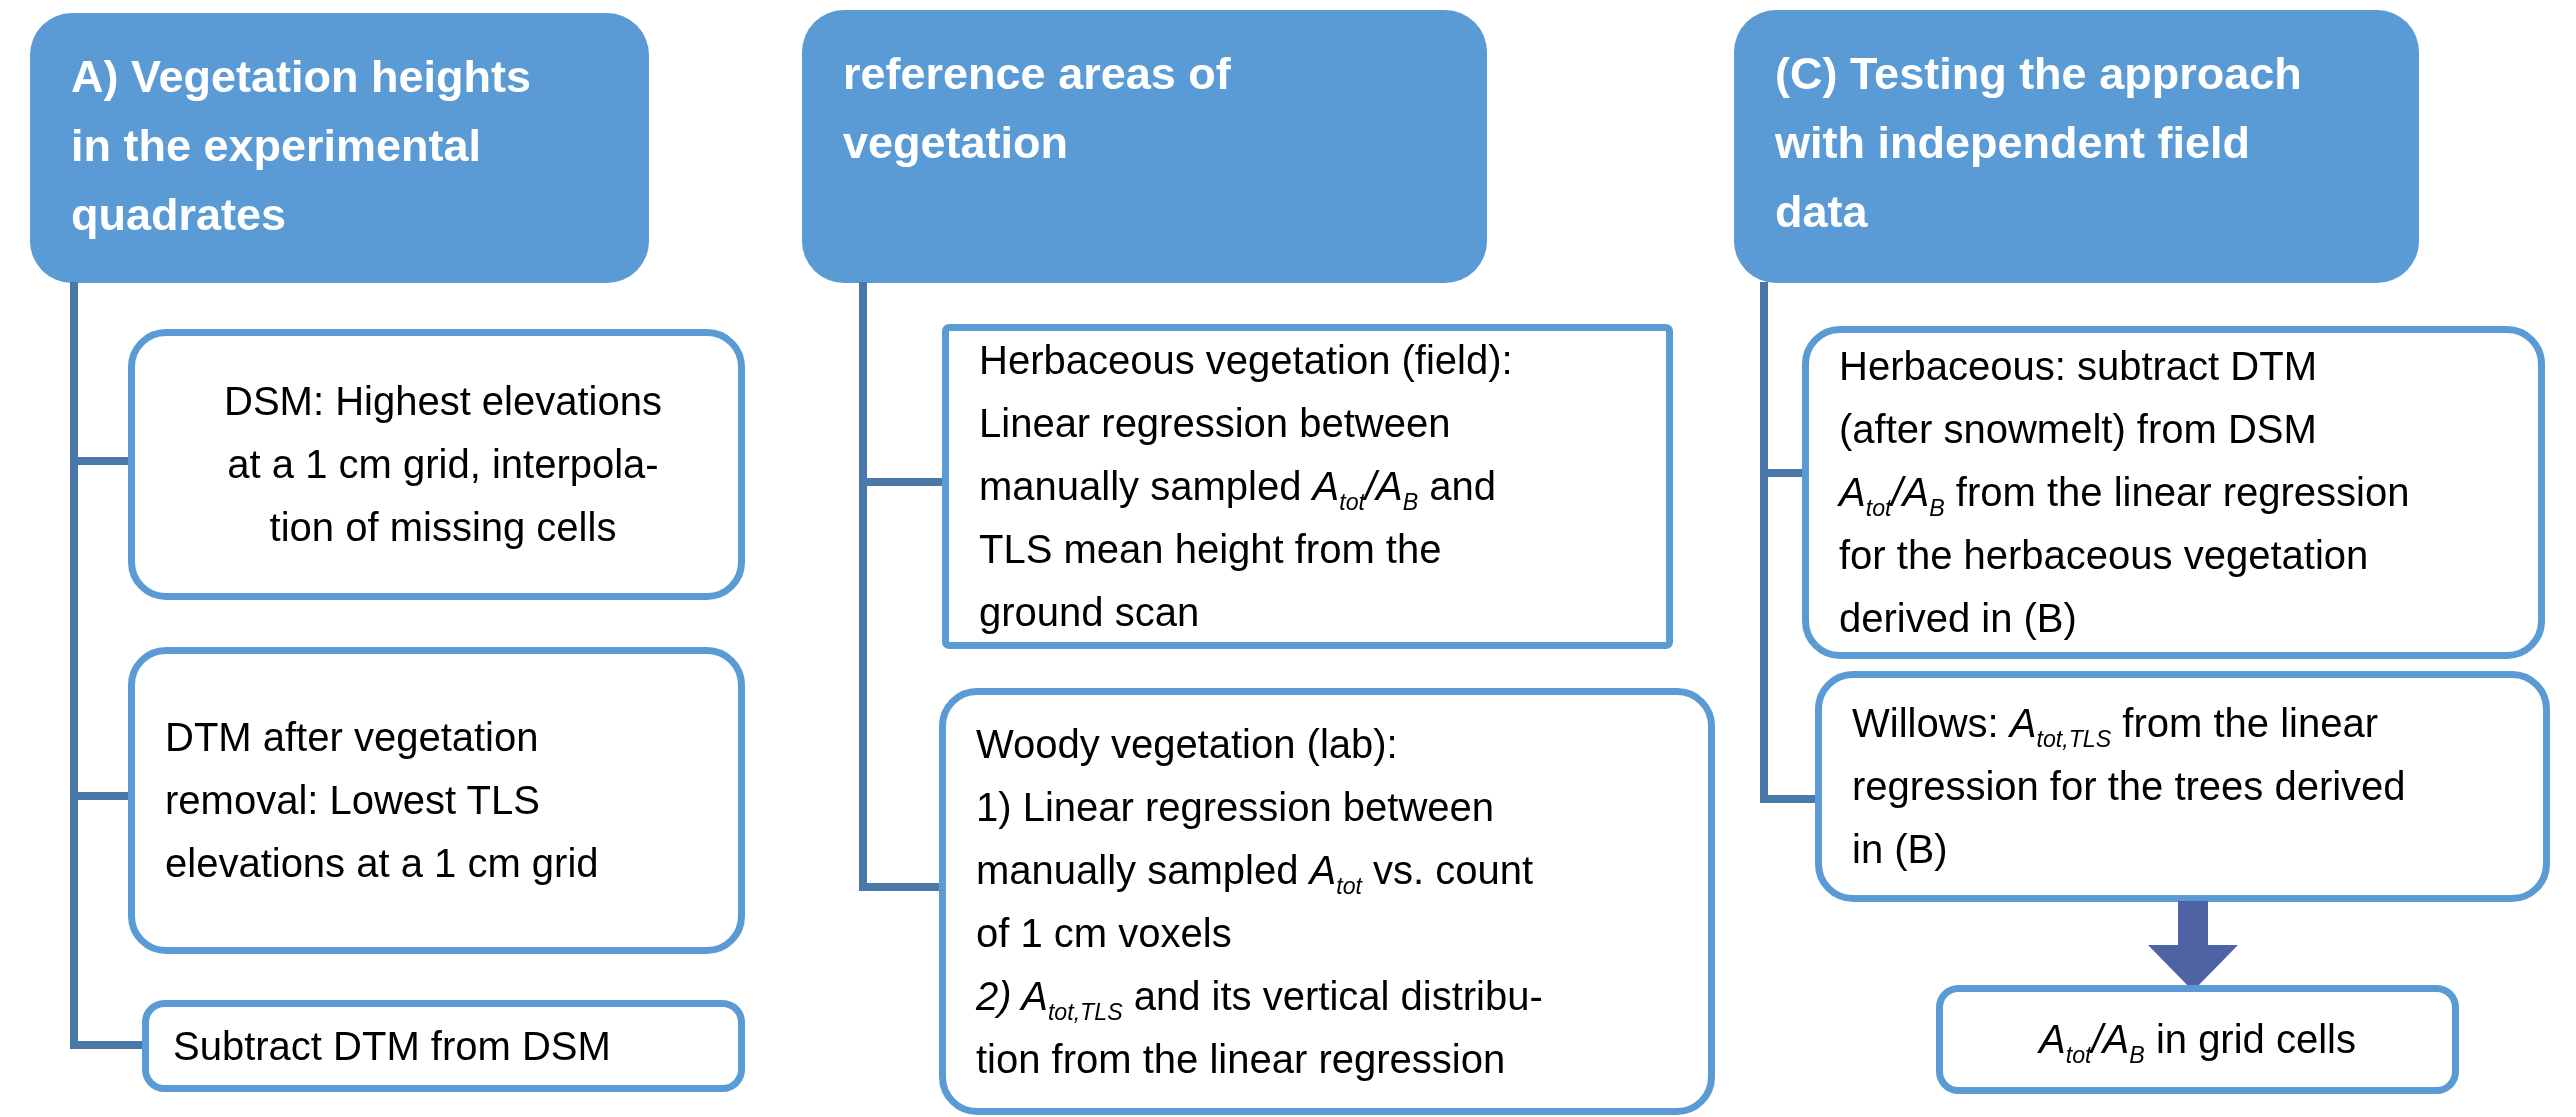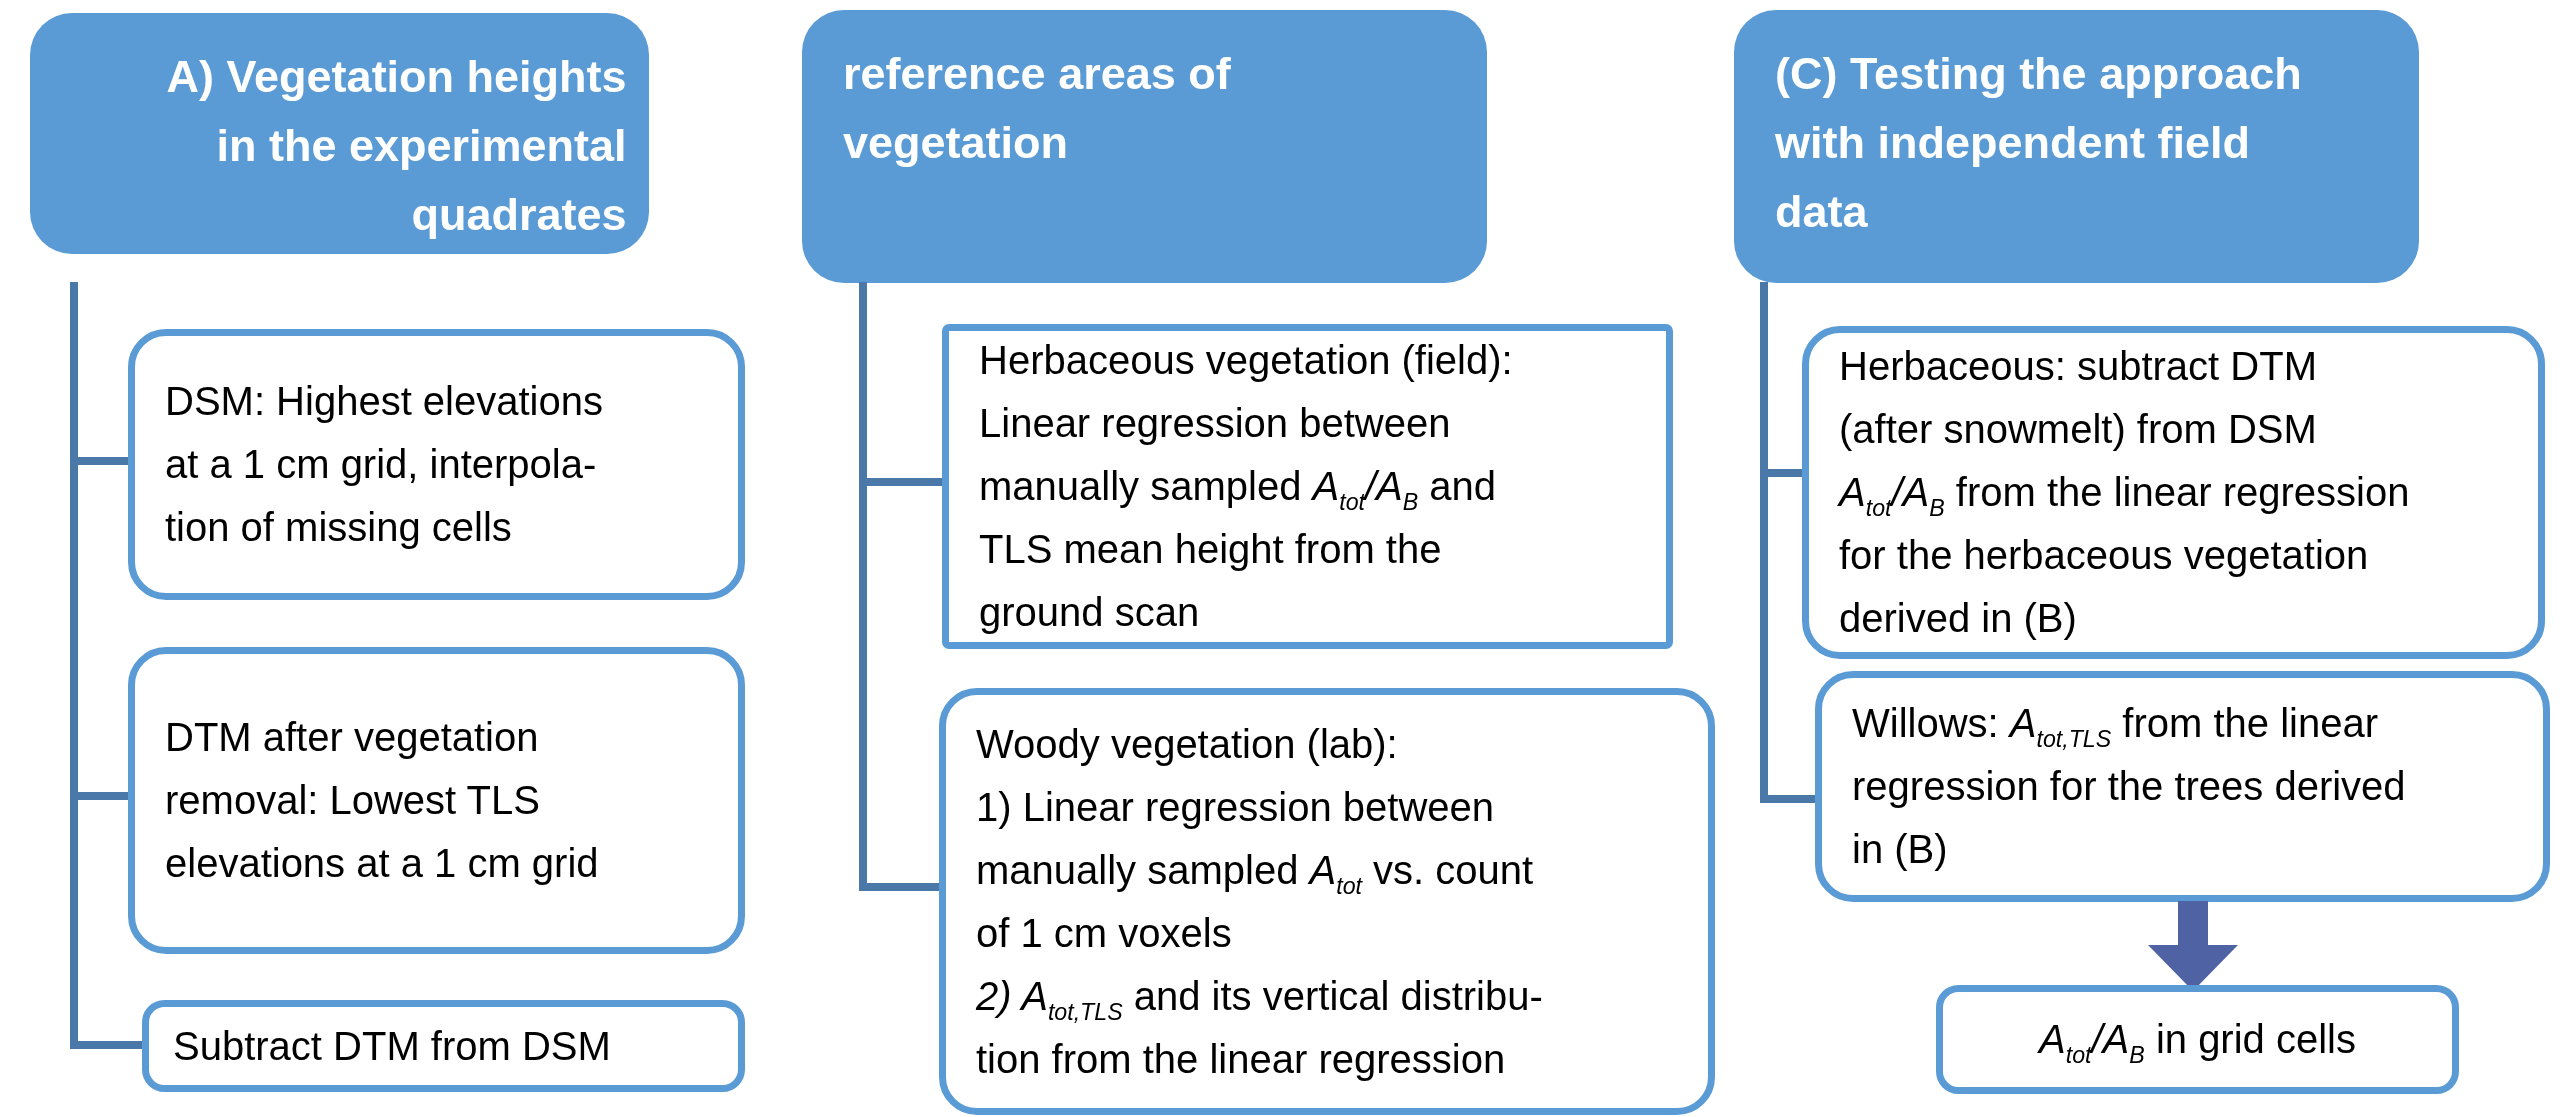--- a/index.html
+++ b/index.html
@@ -61,30 +61,30 @@
     border-left:45px solid transparent;
     border-right:45px solid transparent;
     border-top:46px solid var(--arrow);
   }
 </style>
 </head>
 <body>
 
 <div id="canvas">
 
-  <div class="hdr" style="left:30px;top:13px;width:619px;height:241px;text-align:right;">
+  <div class="hdr" style="left:30px;top:13px;width:619px;height:270px;">
       <div class="line"><span class="n">A) Vegetation heights</span></div>
       <div class="line"><span class="n">in the experimental</span></div>
       <div class="line"><span class="n">quadrates</span></div>
     </div>
   <div class="conn" style="left:70px;top:282px;width:8px;height:767px;"></div>
   <div class="conn" style="left:70px;top:457px;width:61px;height:8px;"></div>
   <div class="conn" style="left:70px;top:792px;width:61px;height:8px;"></div>
   <div class="conn" style="left:70px;top:1041px;width:74px;height:8px;"></div>
-  <div class="box" style="left:128px;top:329px;width:617px;height:271px;">
+  <div class="box" style="left:128px;top:329px;width:617px;height:271px;align-items:center;">
       <div class="line"><span class="n">DSM: Highest elevations</span></div>
       <div class="line"><span class="n">at a 1 cm grid, interpola-</span></div>
       <div class="line"><span class="n">tion of missing cells</span></div>
     </div>
   <div class="box" style="left:128px;top:647px;width:617px;height:307px;">
       <div class="line"><span class="n">DTM after vegetation</span></div>
       <div class="line"><span class="n">removal: Lowest TLS</span></div>
       <div class="line"><span class="n">elevations at a 1 cm grid</span></div>
     </div>
   <div class="box small" style="left:142px;top:1000px;width:603px;height:92px;">

